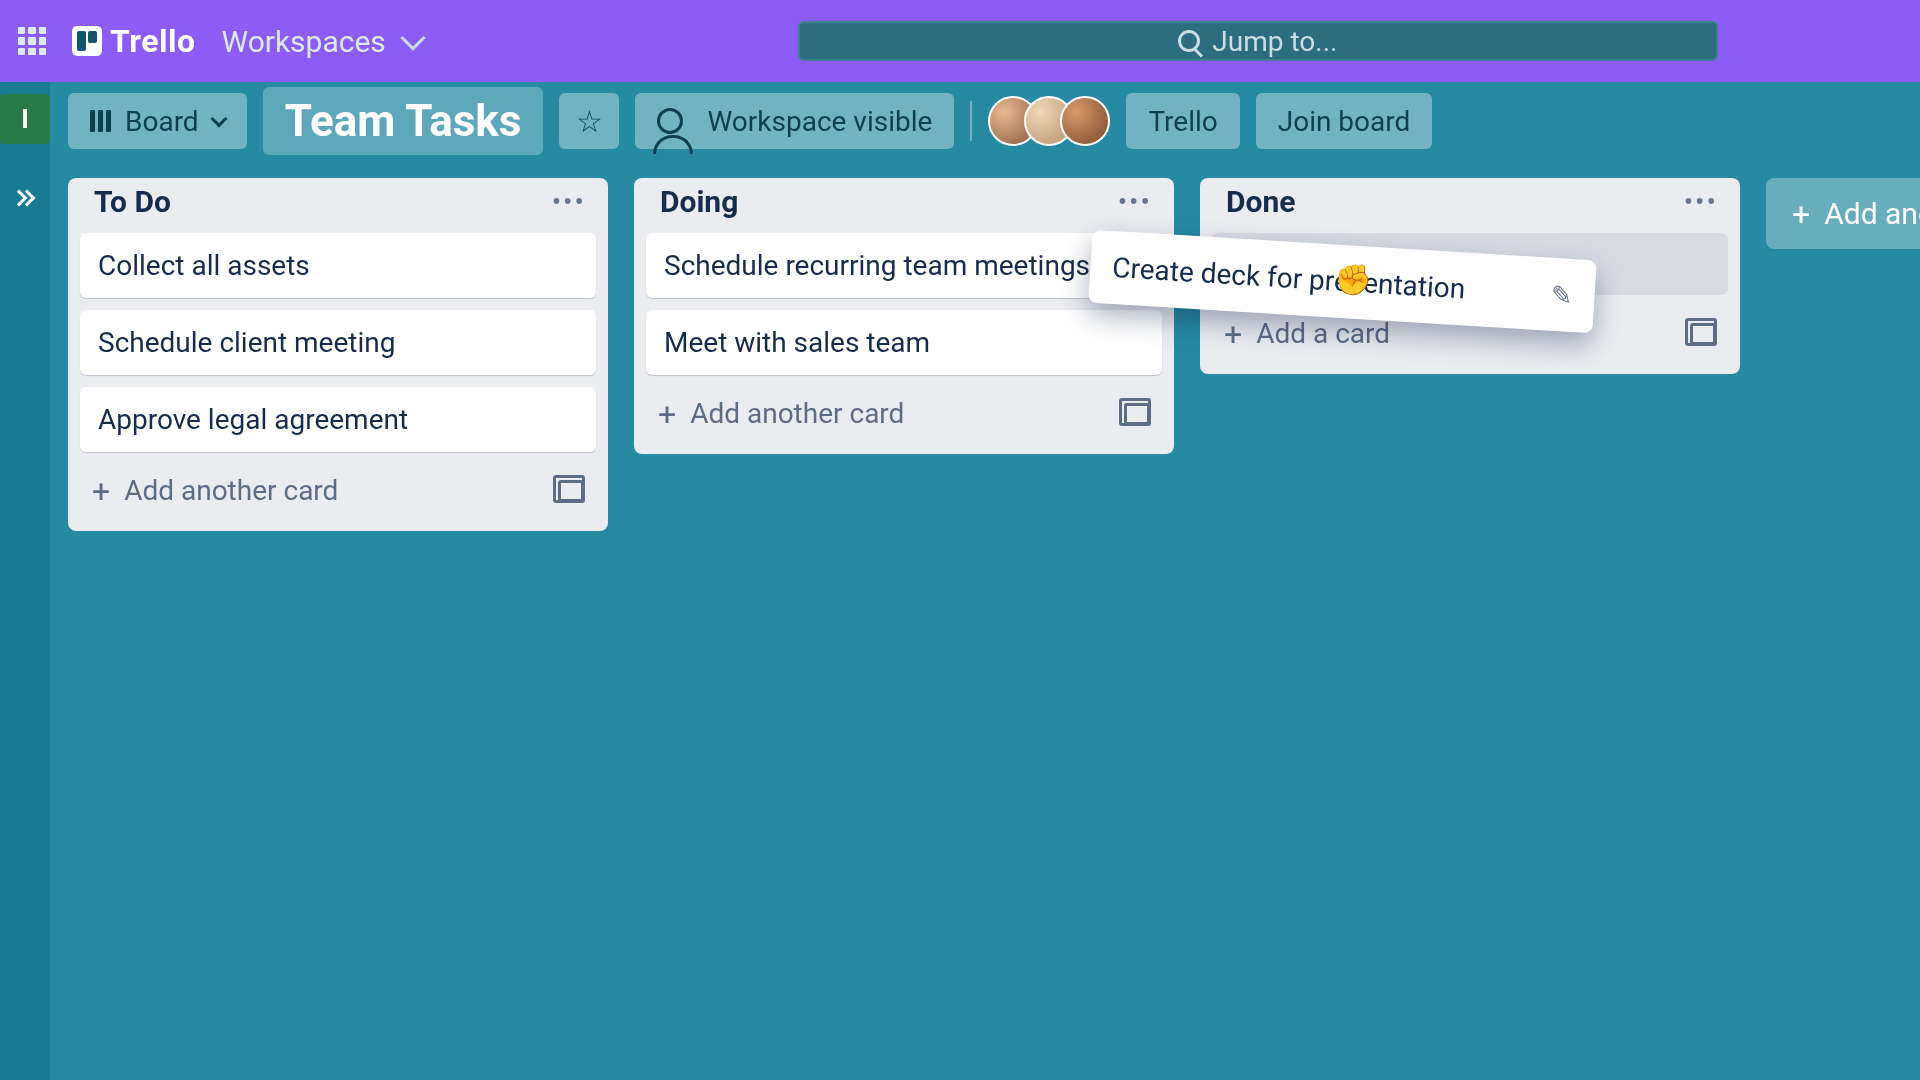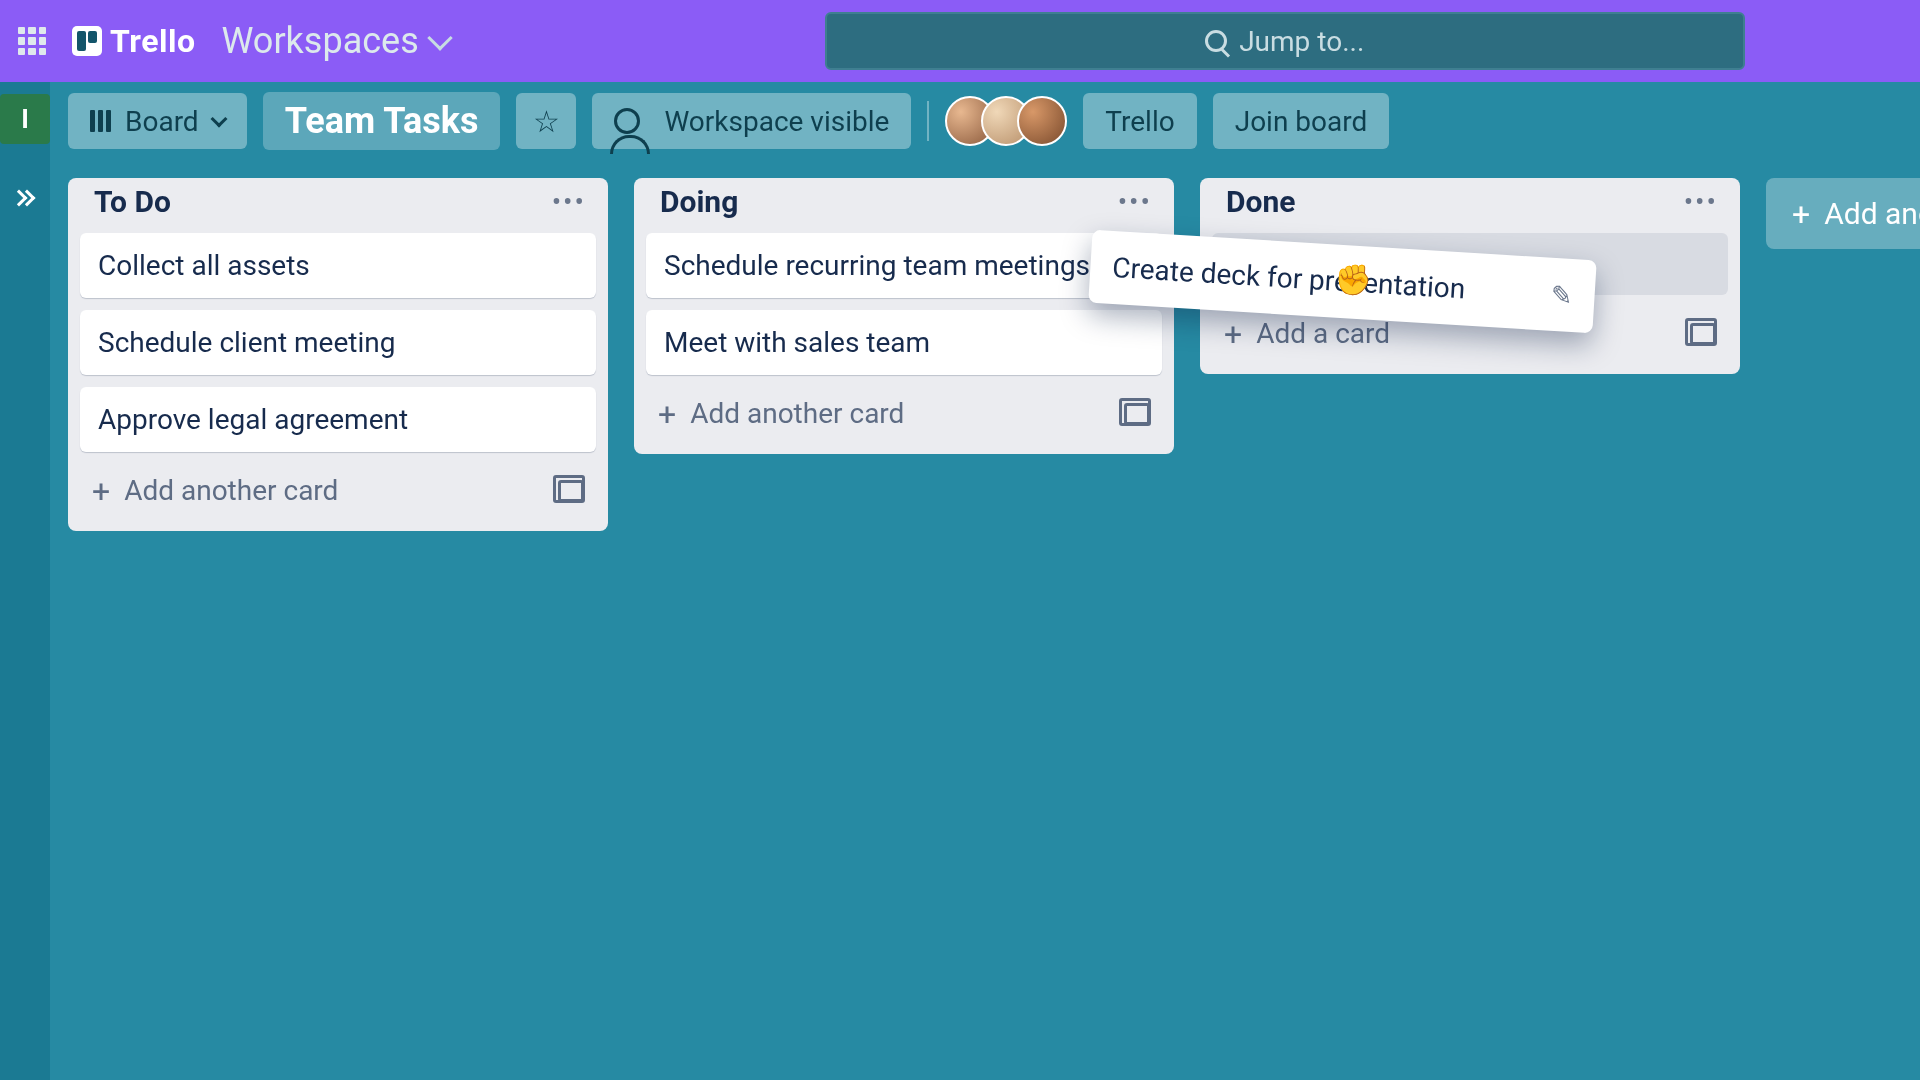--- a/index.html
+++ b/index.html
@@ -18,25 +18,25 @@
     width: 28px; height: 28px;
     display: grid; grid-template-columns: repeat(3,1fr); grid-template-rows: repeat(3,1fr);
     gap: 3px;
   }
   .apps-grid span { background:#dfe9ec; border-radius:1px; }
   .logo { display:flex; align-items:center; gap:8px; color:#fff; font-weight:700; font-size:32px; letter-spacing:0.5px;}
   .logo-mark { width:30px; height:30px; background:#fff; border-radius:5px; position:relative;}
   .logo-mark::before,.logo-mark::after{content:"";position:absolute;background:#13556a;border-radius:2px;top:5px;width:9px;}
   .logo-mark::before{left:5px;height:20px;}
   .logo-mark::after{right:5px;height:12px;}
-  .workspaces-btn { display:flex; align-items:center; gap:12px; color:#dce9ec; font-size:36px; cursor:pointer; }
+  .workspaces-btn { display:flex; align-items:center; gap:18px; color:#dce9ec; font-size:30px; cursor:pointer; }
   .chevron { width:18px;height:18px;border-right:3px solid #c7dde2;border-bottom:3px solid #c7dde2;transform:rotate(45deg);margin-top:-6px;}
   .search-wrap { flex:0 0 auto; margin-left:350px; }
   .search {
-    width: 920px; height: 58px;
+    width: 920px; height: 40px;
     background: #2d6d80;
     border: 2px solid #3f7f91;
     border-radius: 6px;
     display:flex; align-items:center; justify-content:center;
     gap:12px; color:#c9dde2; font-size:28px;
   }
   .search-icon { width:22px;height:22px;border:3px solid #c9dde2;border-radius:50%;position:relative;}
   .search-icon::after{content:"";position:absolute;width:3px;height:10px;background:#c9dde2;bottom:-9px;right:-3px;transform:rotate(-45deg);}
 
   
@@ -55,21 +55,21 @@
     background: rgba(255,255,255,0.35);
     border-radius:6px;
     height:56px;
     display:flex; align-items:center; gap:14px;
     padding:0 22px;
     color:#0e3f4e; font-size:28px; cursor:pointer;
   }
   .board-view-icon{display:flex;gap:3px;}
   .board-view-icon span{width:5px;height:22px;background:#0e3f4e;border-radius:1px;}
   .hbtn .chev-small{width:12px;height:12px;border-right:3px solid #0e3f4e;border-bottom:3px solid #0e3f4e;transform:rotate(45deg);margin-top:-4px;}
-  .board-title { font-size:36px; font-weight:700; color:#fff; background:rgba(255,255,255,0.25); padding:8px 22px; border-radius:6px;}
+  .board-title { font-size:44px; font-weight:700; color:#fff; background:rgba(255,255,255,0.25); padding:8px 22px; border-radius:6px;}
   .star-btn { width:60px; justify-content:center; padding:0;}
   .star { font-size:30px; color:#0e3f4e;}
   .atl-icon{width:0;height:0;border-left:12px solid transparent;border-right:12px solid transparent;border-bottom:22px solid #2471d6;position:relative;}
   .atl-icon::after{content:"";position:absolute;left:-4px;top:6px;width:0;height:0;border-left:8px solid transparent;border-right:8px solid transparent;border-bottom:16px solid #5b9bf0;}
   .ent-badge{background:rgba(255,255,255,0.45);padding:4px 12px;border-radius:6px;font-size:22px;color:#3a5a66;}
   .people-icon{width:26px;height:26px;border:3px solid #0e3f4e;border-radius:50%;position:relative;}
   .people-icon::after{content:"";position:absolute;width:34px;height:16px;border:3px solid #0e3f4e;border-bottom:none;border-radius:20px 20px 0 0;top:24px;left:-7px;}
   .divider{width:2px;height:40px;background:rgba(255,255,255,0.35);}
   .avatars{display:flex;}
   .avatar{width:50px;height:50px;border-radius:50%;border:2px solid #fff;margin-left:-14px;}

